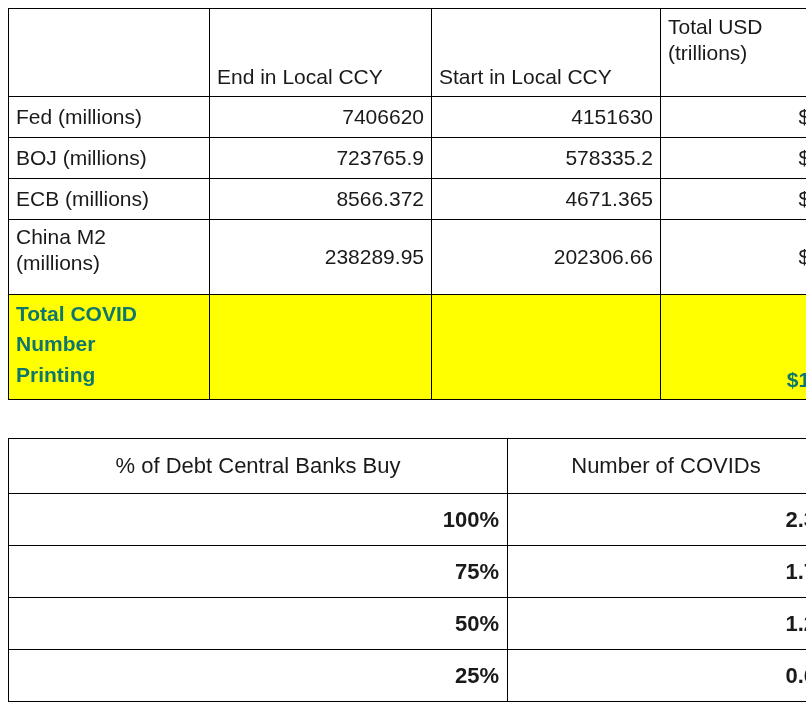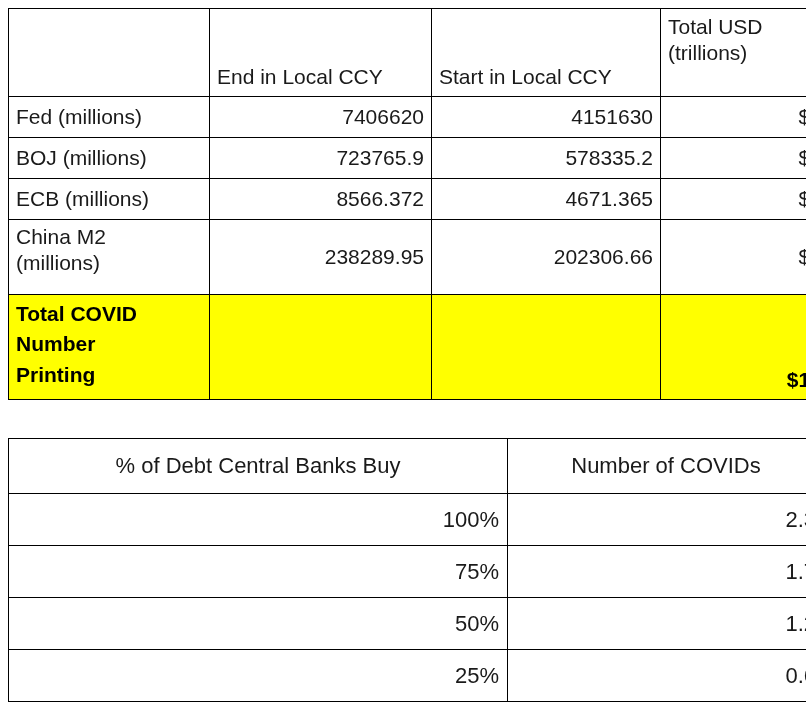--- a/index.html
+++ b/index.html
@@ -49,36 +49,37 @@
     height: 76px;
     vertical-align: bottom;
     padding-bottom: 6px;
   }
   .t1-head td.wrapcell {
     vertical-align: top;
     padding-top: 5px;
   }
   .num {
     text-align: right;
+    font-weight: bold;
   }
   .t1-row td {
     height: 32px;
     vertical-align: middle;
   }
   .t1-row-tall td {
     height: 66px;
     vertical-align: middle;
   }
   .t1-row-tall td.label {
     vertical-align: top;
     padding-top: 4px;
   }
   .total-row td {
     background: #ffff00;
-    color: #000000;
+    color: #0f766e;
     font-weight: bold;
     height: 94px;
     vertical-align: bottom;
     padding-bottom: 6px;
   }
   .total-row td.label {
     vertical-align: top;
     padding-top: 4px;
     line-height: 1.45;
   }

